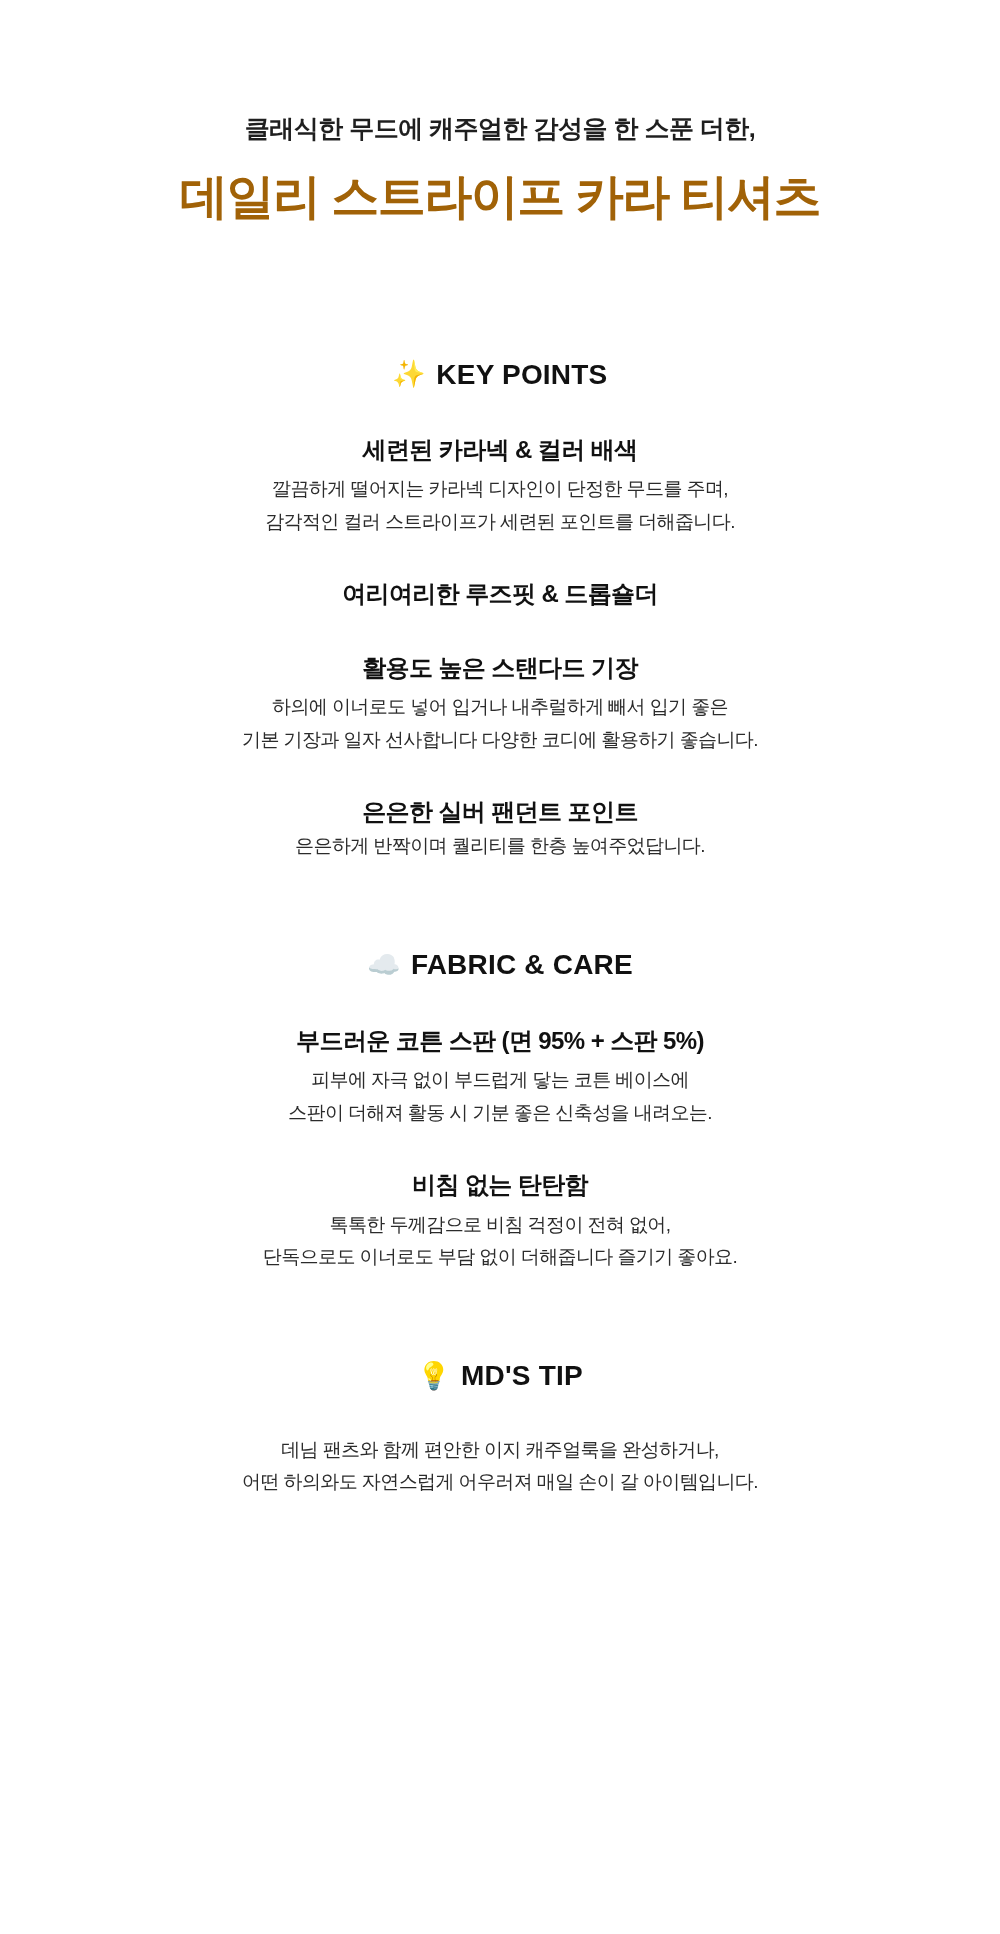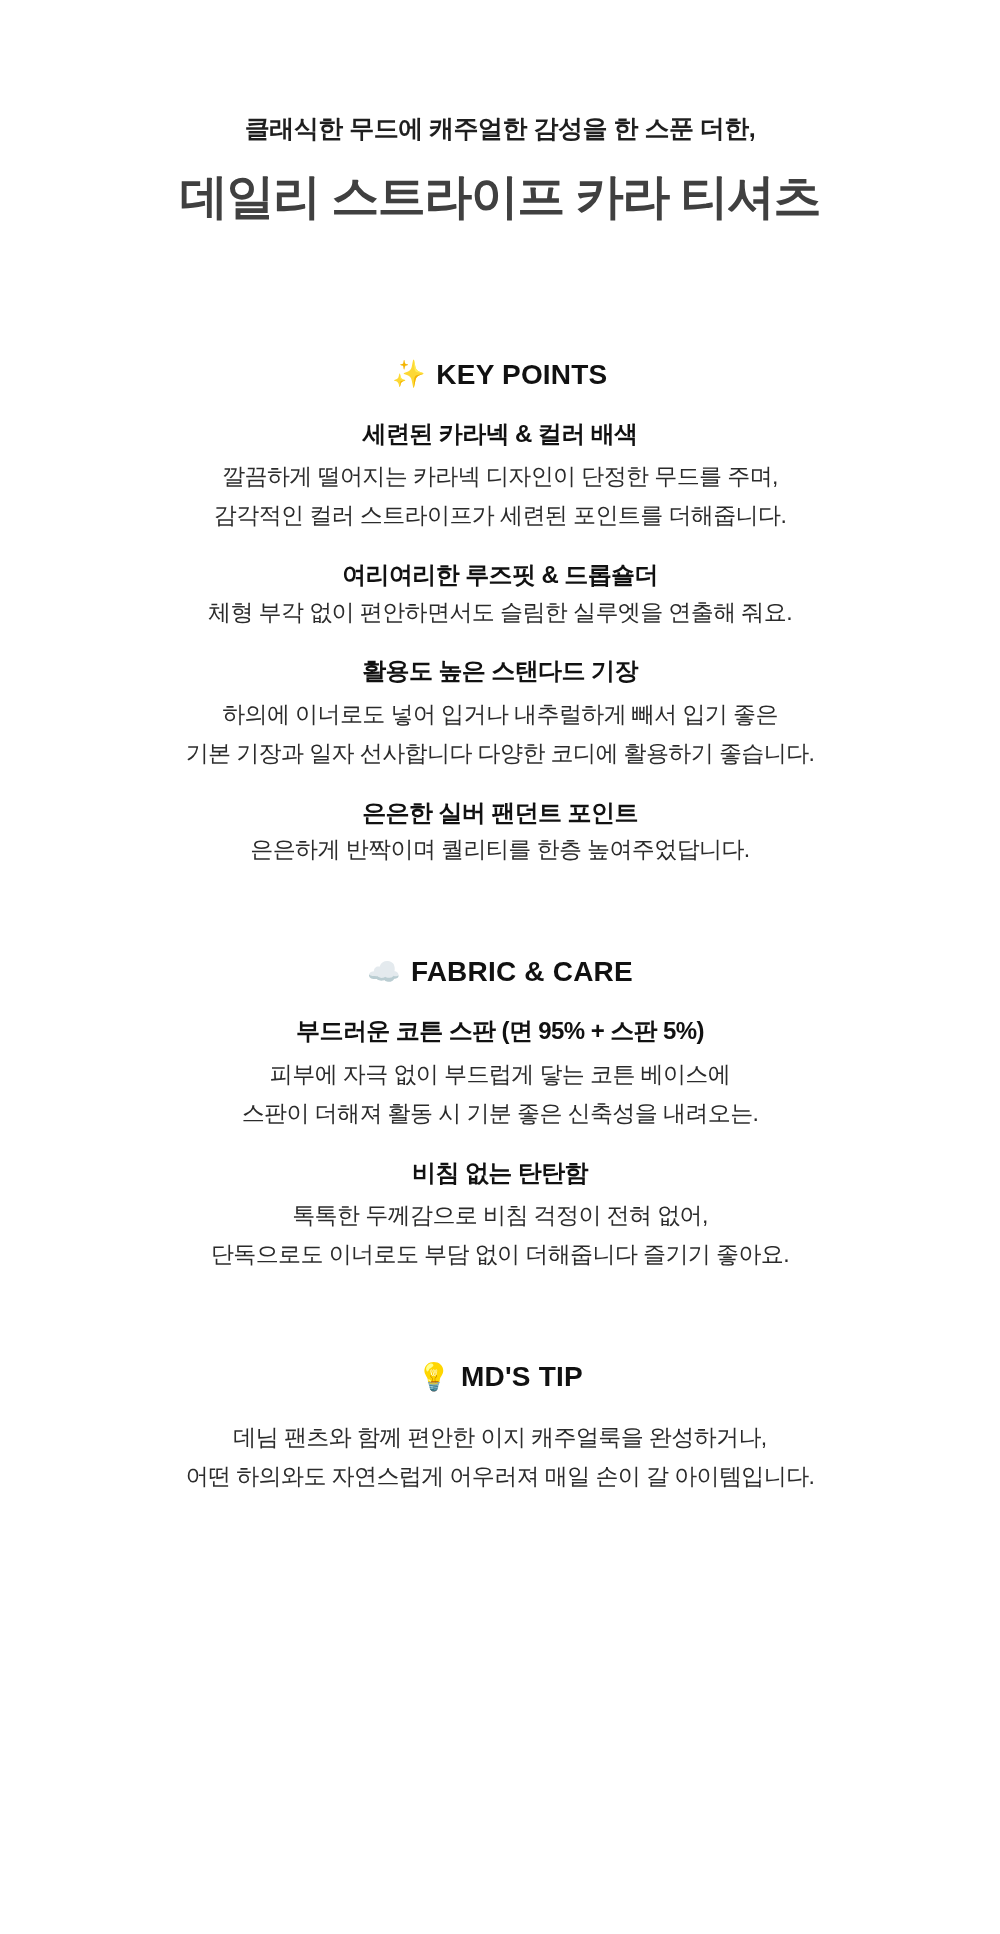--- a/index.html
+++ b/index.html
@@ -34,21 +34,21 @@
     font-size: 25px;
     font-weight: bold;
     color: #1f1f1f;
     letter-spacing: -0.5px;
     line-height: 1.3;
   }
   .header-title {
     margin-top: 22px;
     font-size: 48px;
     font-weight: bold;
-    color: #404040;
+    color: #a16207;
     letter-spacing: -1.5px;
     line-height: 1.25;
   }
 
   
   .section {
     width: 100%;
     text-align: center;
   }
   .section-key-points { margin-top: 130px; }
@@ -65,31 +65,31 @@
     justify-content: center;
     gap: 10px;
     line-height: 1.3;
   }
   .section-emoji {
     font-size: 27px;
     line-height: 1;
   }
 
   .block {
-    margin-top: 24px;
+    margin-top: 40px;
   }
   .block-title {
     font-size: 24px;
     font-weight: bold;
     color: #111111;
     letter-spacing: -0.6px;
     line-height: 1.4;
   }
   .block-line {
-    font-size: 23px;
+    font-size: 19px;
     color: #2b2b2b;
     letter-spacing: -0.6px;
     line-height: 1.6;
     margin-top: 2px;
   }
   .block-line.first { margin-top: 8px; }
 </style>
 </head>
 <body>
 
@@ -107,21 +107,20 @@
     </div>
 
     <div class="block">
       <div class="block-title">세련된 카라넥 &amp; 컬러 배색</div>
       <div class="block-line first">깔끔하게 떨어지는 카라넥 디자인이 단정한 무드를 주며,</div>
       <div class="block-line">감각적인 컬러 스트라이프가 세련된 포인트를 더해줍니다.</div>
     </div>
 
     <div class="block">
       <div class="block-title">여리여리한 루즈핏 &amp; 드롭숄더</div>
-      <div class="block-line">체형 부각 없이 편안하면서도 슬림한 실루엣을 연출해 줘요.</div>
     </div>
 
     <div class="block">
       <div class="block-title">활용도 높은 스탠다드 기장</div>
       <div class="block-line first">하의에 이너로도 넣어 입거나 내추럴하게 빼서 입기 좋은</div>
       <div class="block-line">기본 기장과 일자 선사합니다 다양한 코디에 활용하기 좋습니다.</div>
     </div>
 
     <div class="block">
       <div class="block-title">은은한 실버 팬던트 포인트</div>

